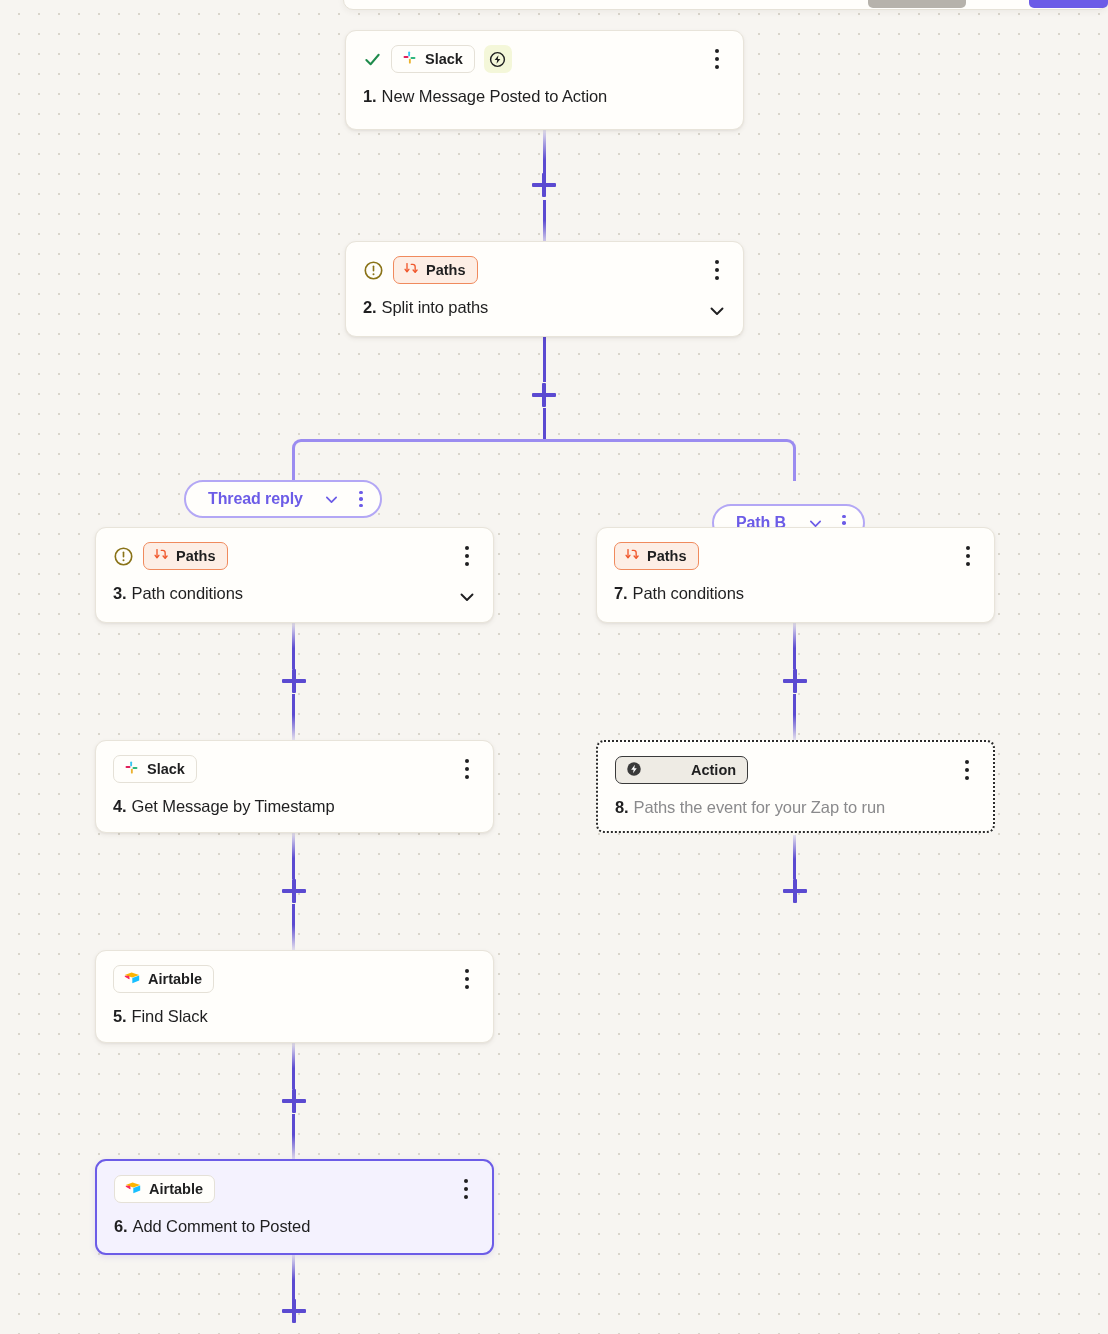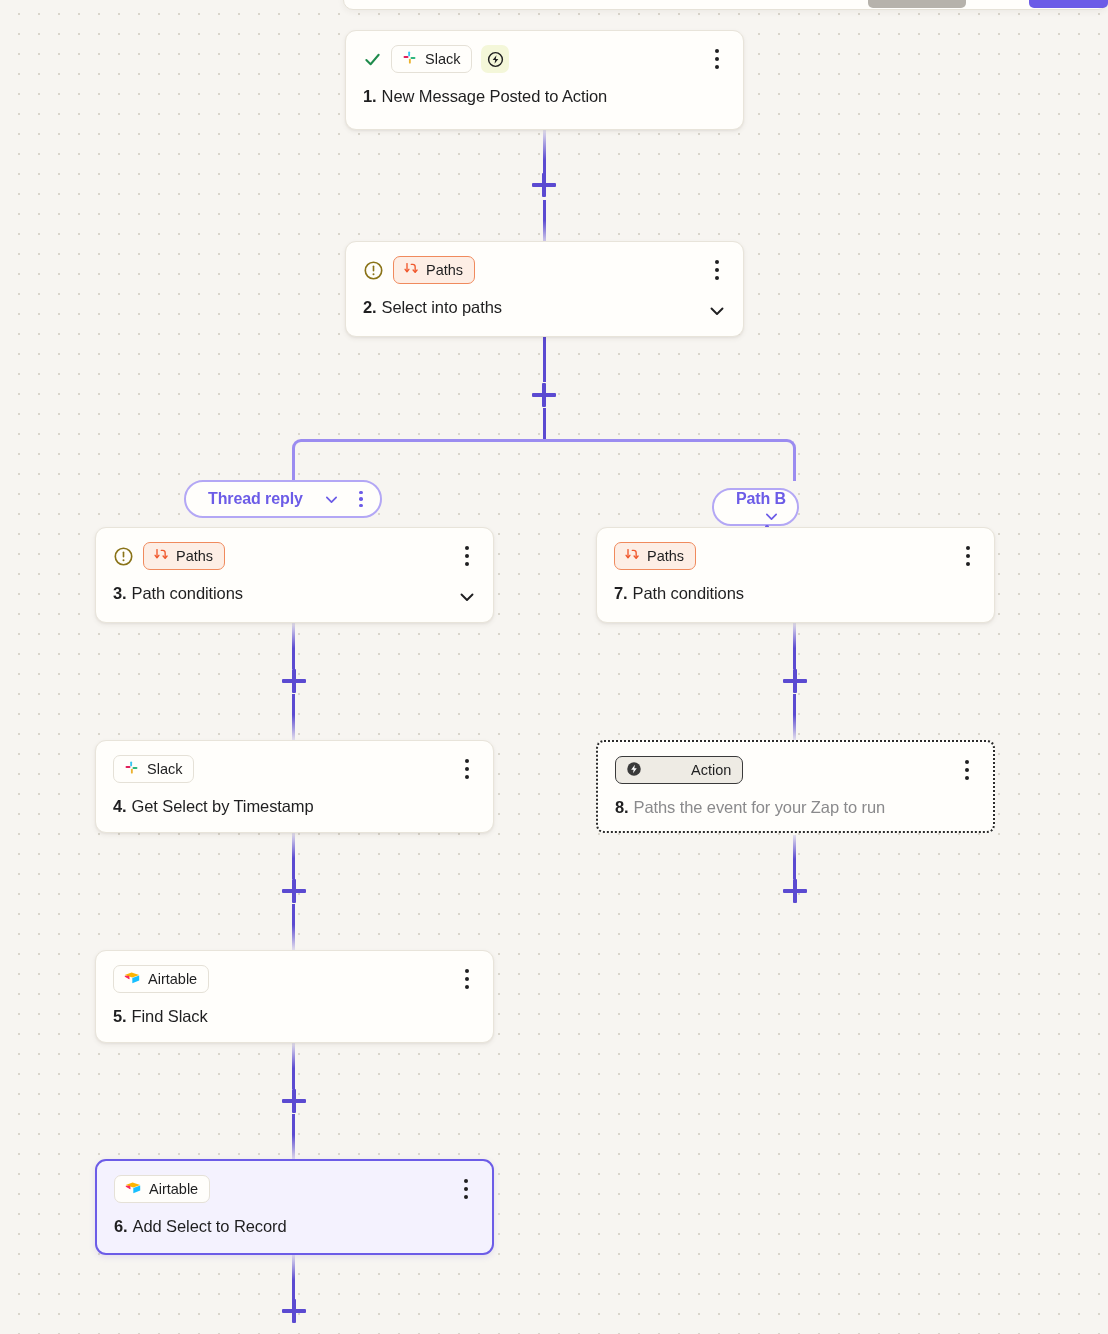--- a/index.html
+++ b/index.html
@@ -138,21 +138,21 @@
   .app-pill {
     display: inline-flex;
     align-items: center;
     gap: 7px;
     height: 28px;
     padding: 0 11px 0 9px;
     background: #fffefb;
     border: 1px solid #e5e1d7;
     border-radius: 7px;
     font-size: 14.5px;
-    font-weight: normal;
+    font-weight: bold;
     color: #1f1f20;
   }
   .app-pill.paths {
     background: #fdeee5;
     border: 1px solid #f08a5d;
     color: #1f1f20;
   }
   .app-pill.action {
     background: #eeebe4;
     border: 1px solid #3a3a3a;
@@ -332,21 +332,21 @@
             <path d="M2.6 10.4 L5 13.4 L7.4 10.4" stroke="#f0582d" stroke-width="1.7" fill="none" stroke-linecap="round" stroke-linejoin="round"></path>
             <path d="M15.2 13.4 V7.2 Q15.2 4.2 12.2 4.2 H10.3" stroke="#f0582d" stroke-width="1.7" fill="none" stroke-linecap="round"></path>
             <path d="M12.6 11.2 L15.2 14 L17.6 11.2" stroke="#f0582d" stroke-width="1.7" fill="none" stroke-linecap="round" stroke-linejoin="round"></path>
           </svg>
         </span>
         <span>Paths</span>
       </span>
     </div>
     <div class="card-title">
       <span class="num">2.</span>
-      <span class="txt">Select into paths</span>
+      <span class="txt">Split into paths</span>
     </div>
     <div class="kebab">
         <i></i>
         <i></i>
         <i></i>
       </div>
     <span class="chev">
       <svg viewBox="0 0 20 20" width="20" height="20">
           <path d="M4.5 7.5 L10 13 L15.5 7.5" fill="none" stroke="#1f1f20" stroke-width="1.9" stroke-linecap="round" stroke-linejoin="round"></path>
         </svg>
@@ -360,21 +360,21 @@
           <path d="M4.5 7.5 L10 13 L15.5 7.5" fill="none" stroke="#6c5ce7" stroke-width="2" stroke-linecap="round" stroke-linejoin="round"></path>
         </svg>
     </span>
     <span class="pl-kebab">
         <i></i>
         <i></i>
         <i></i>
       </span>
   </div>
 
-  <div class="path-pill" style="left:712px; top:488px;flex-direction:column;">
+  <div class="path-pill" style="left:712px; top:504px;">
     <span class="pl-label">Path B</span>
     <span class="pl-chev">
       <svg viewBox="0 0 20 20" width="17" height="17">
           <path d="M4.5 7.5 L10 13 L15.5 7.5" fill="none" stroke="#6c5ce7" stroke-width="2" stroke-linecap="round" stroke-linejoin="round"></path>
         </svg>
     </span>
     <span class="pl-kebab">
         <i></i>
         <i></i>
         <i></i>
@@ -452,21 +452,21 @@
             <rect x="10.2" y="3.4" width="2.6" height="7" rx="1.3" fill="#36c5f0"></rect>
             <rect x="13.4" y="11.4" width="7" height="2.6" rx="1.3" fill="#2eb67d"></rect>
             <rect x="11.2" y="13.6" width="2.6" height="7" rx="1.3" fill="#ecb22e"></rect>
           </svg>
         </span>
         <span>Slack</span>
       </span>
     </div>
     <div class="card-title">
       <span class="num">4.</span>
-      <span class="txt">Get Select by Timestamp</span>
+      <span class="txt">Get Message by Timestamp</span>
     </div>
     <div class="kebab">
         <i></i>
         <i></i>
         <i></i>
       </div>
   </div>
 
   <div class="card placeholder" style="left:596px; top:740px; width:399px; height:93px;">
     <div class="card-top">
@@ -525,21 +525,21 @@
             <path d="M12.4 11.9 L21.6 8.6 L21.6 15.4 L12.4 19.0 Z" fill="#18bfff"></path>
             <path d="M2.4 9.0 L2.4 10.4 L8.4 13.6 L8.4 9.0 Z" fill="#f82b60"></path>
             <path d="M2.4 9.0 L8.4 11.2 L8.4 13.6 Z" fill="#f82b60"></path>
           </svg>
         </span>
         <span>Airtable</span>
       </span>
     </div>
     <div class="card-title">
       <span class="num">6.</span>
-      <span class="txt">Add Select to Record</span>
+      <span class="txt">Add Comment to Posted</span>
     </div>
     <div class="kebab">
         <i></i>
         <i></i>
         <i></i>
       </div>
   </div>
 
 </div>
 

